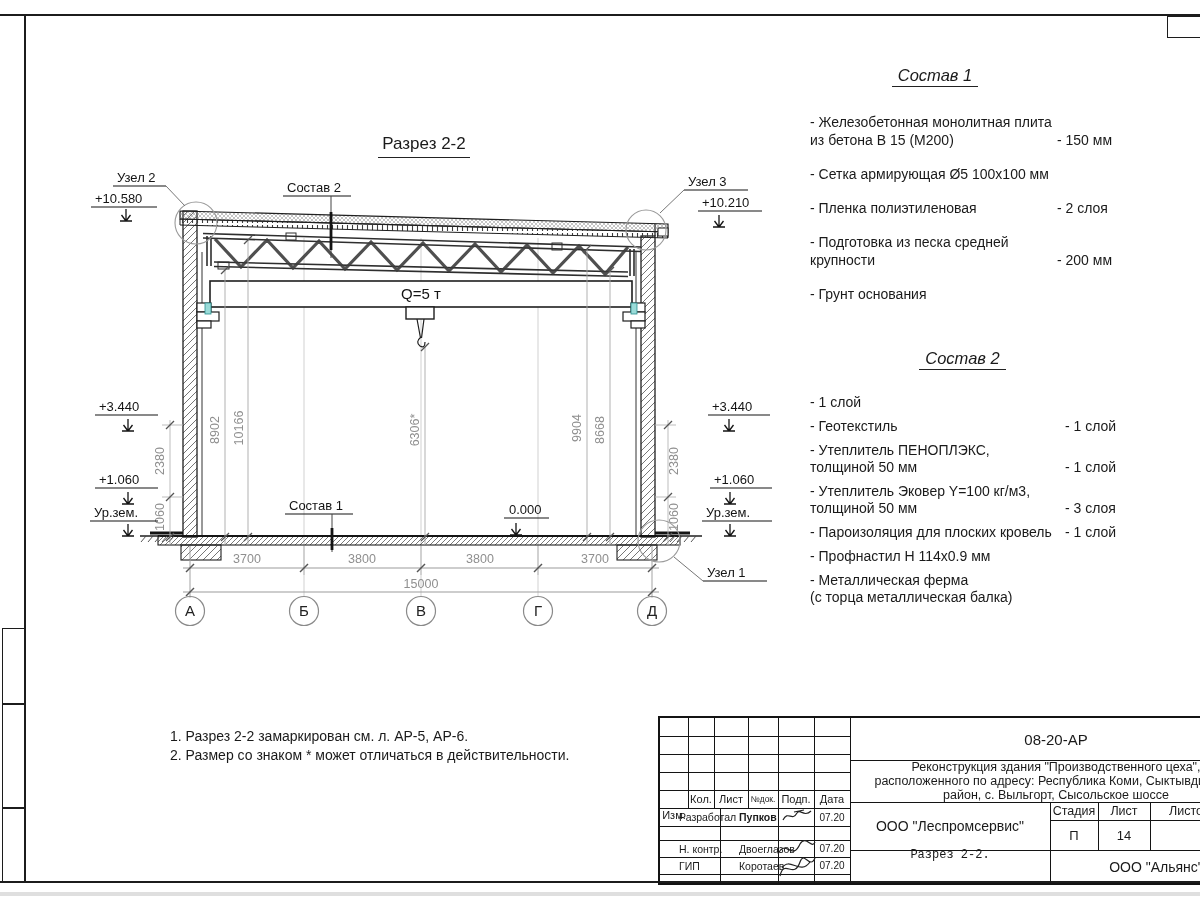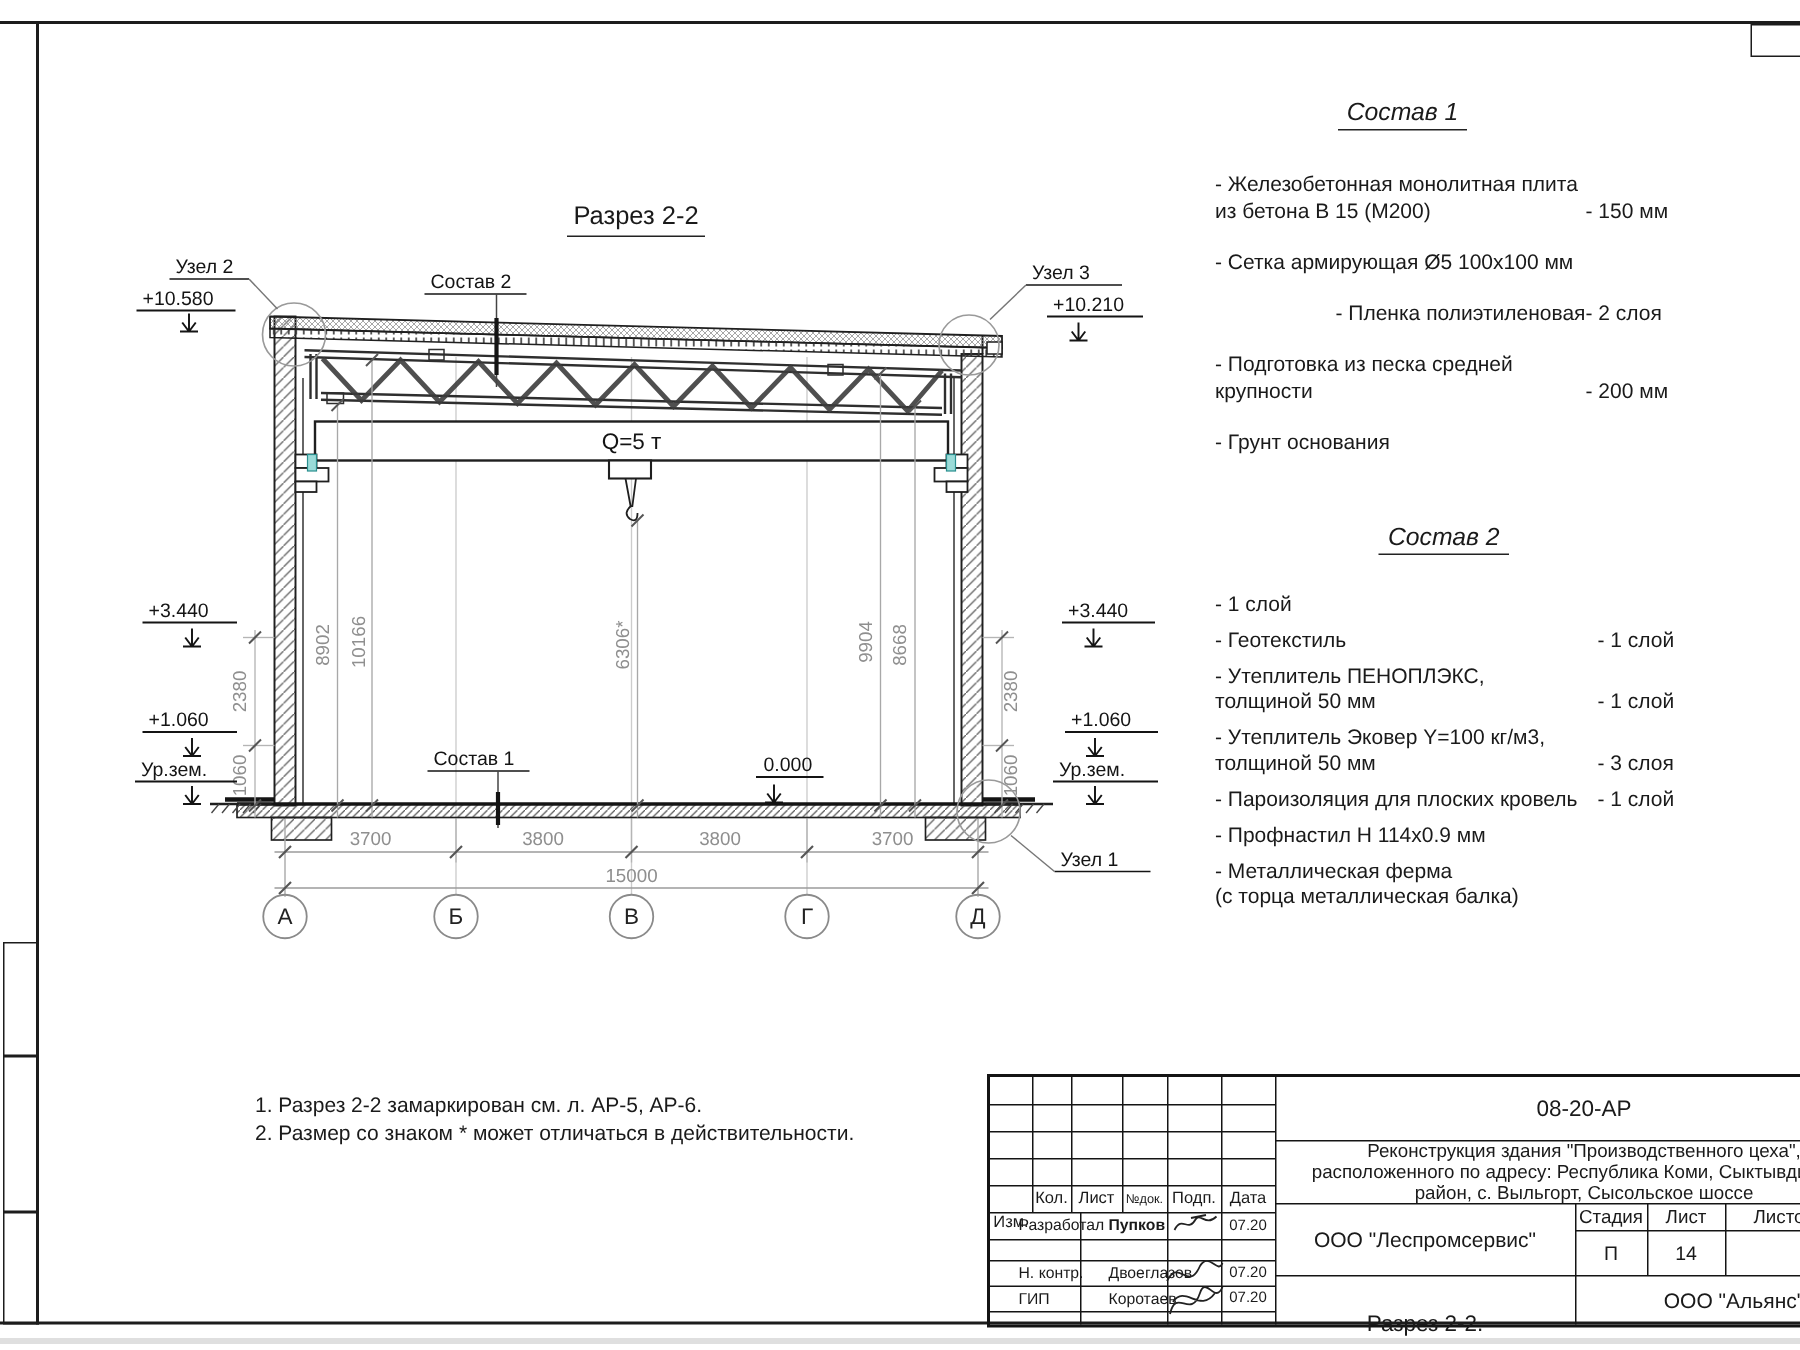--- a/index.html
+++ b/index.html
@@ -302,21 +302,21 @@
     <div class="row">
         <div class="nm pre" style="width:247px;">- Железобетонная  монолитная плита
   из бетона В 15 (М200)</div>
         <div class="val">- 150 мм</div>
       </div>
     <div class="row">
         <div class="nm pre" style="width:247px;">- Сетка армирующая Ø5 100x100 мм</div>
         <div class="val"></div>
       </div>
     <div class="row">
-        <div class="nm pre" style="width:247px;text-align:right;">- Пленка полиэтиленовая</div>
+        <div class="nm pre" style="width:247px;">- Пленка полиэтиленовая</div>
         <div class="val">-  2 слоя</div>
       </div>
     <div class="row">
         <div class="nm pre" style="width:247px;">- Подготовка из песка средней
   крупности</div>
         <div class="val">- 200 мм</div>
       </div>
     <div class="row">
         <div class="nm pre" style="width:247px;">- Грунт основания</div>
         <div class="val"></div>
@@ -414,21 +414,21 @@
   </svg>
   <svg class="sig" style="left:114px;top:118px;" width="44" height="46" viewBox="0 0 44 46">
     <path d="M4,18 C12,2 18,26 26,8 C32,-2 38,14 41,6 M6,40 C10,22 20,44 26,26 C30,14 36,34 41,22 M8,32 C16,20 26,40 36,26" stroke="#222" stroke-width="1.2" fill="none"></path>
   </svg>
 
   <div class="cell" style="left:190px;top:0;width:412px;height:42px;font-size:15px;">08-20-АР</div>
   <div class="cell pre" style="left:190px;top:42px;width:412px;height:42px;font-size:12.5px;line-height:14px;">Реконструкция здания "Производственного цеха",
 расположенного по адресу: Республика Коми, Сыктывдинский
 район, с. Выльгорт, Сысольское шоссе</div>
   <div class="cell" style="left:190px;top:84px;width:200px;height:48px;font-size:14px;">ООО "Леспромсервис"</div>
-  <div class="cell" style="left:190px;top:148px;width:200px;height:33px;font-size:15px;">Разрез 2-2.</div>
+  <div class="cell" style="left:190px;top:120px;width:200px;height:33px;font-size:12px;font-family:Liberation Mono, monospace;">Разрез 2-2.</div>
   <div class="cell" style="left:390px;top:84px;width:48px;height:18px;font-size:12.5px;">Стадия</div>
   <div class="cell" style="left:438px;top:84px;width:52px;height:18px;font-size:12.5px;">Лист</div>
   <div class="cell left" style="left:490px;top:84px;width:112px;height:18px;font-size:12.5px;">Листов</div>
   <div class="cell" style="left:390px;top:102px;width:48px;height:30px;font-size:13px;">П</div>
   <div class="cell" style="left:438px;top:102px;width:52px;height:30px;font-size:13px;">14</div>
   <div class="cell" style="left:490px;top:102px;width:112px;height:30px;font-size:13px;"></div>
   <div class="cell" style="left:390px;top:132px;width:212px;height:33px;font-size:14px;">ООО "Альянс"</div>
 </div>
 
 </body></html>

